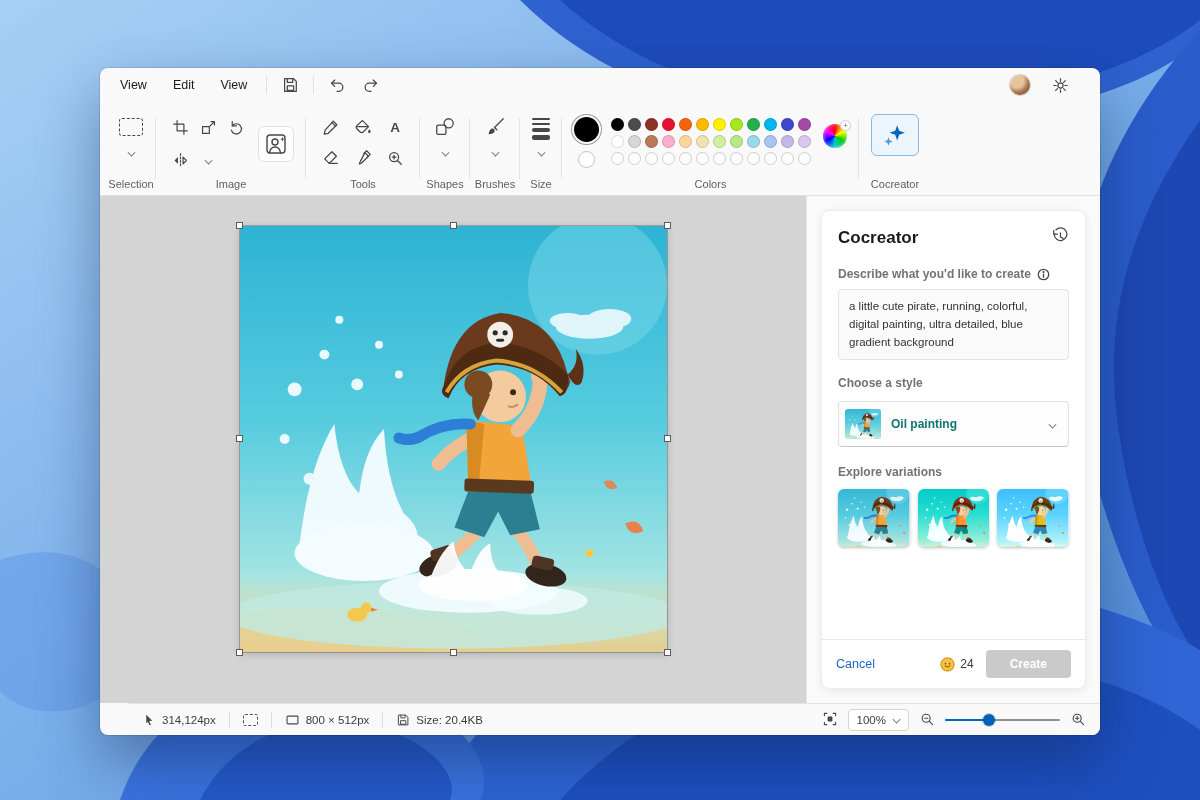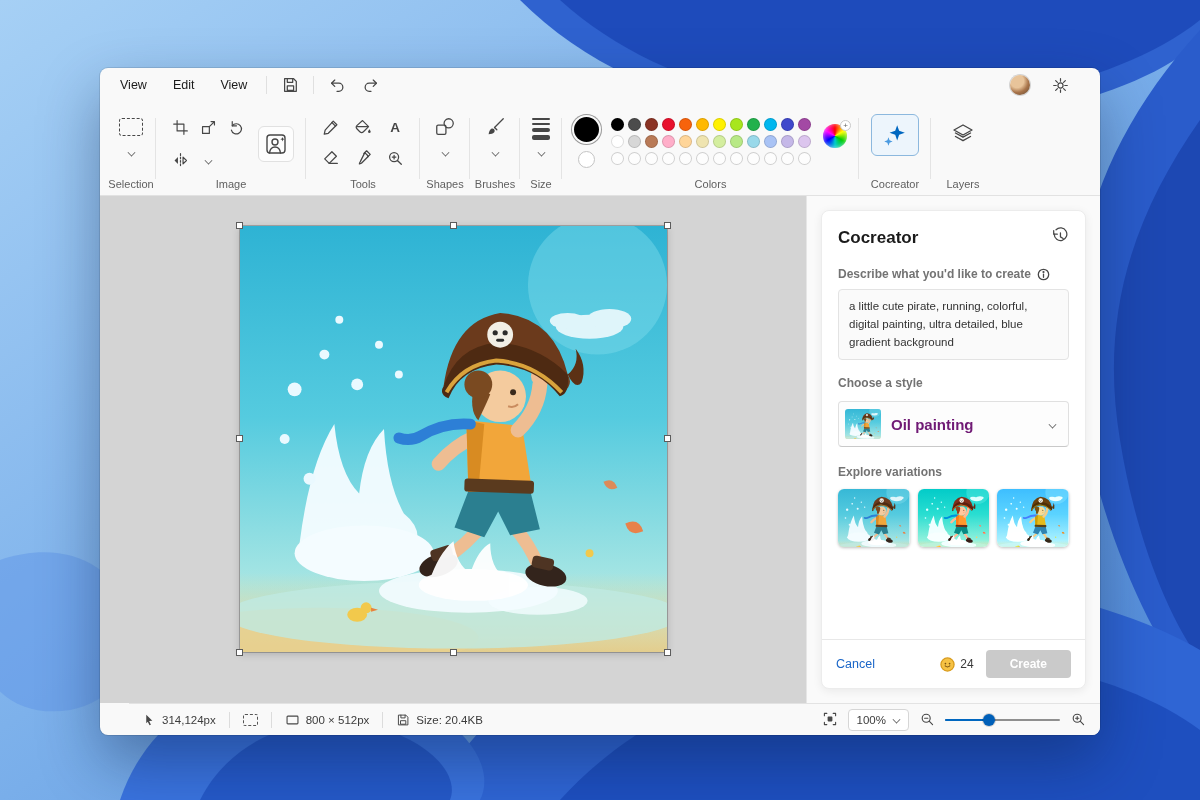--- a/index.html
+++ b/index.html
@@ -81,21 +81,21 @@
   .cc-title { font-size:17px; font-weight:700; color:#1a1a1a; }
   .cc-label-row { display:flex; align-items:center; gap:6px; margin-bottom:8px; }
   .cc-label { font-size:12px; font-weight:700; color:#737373; }
   .prompt-box { border:1px solid #e3e3e3; background:#fafafa; border-radius:4px; padding:8px 10px;
     font-size:11.5px; line-height:1.55; color:#333; min-height:66px; }
   .style-label { margin:16px 0 11px; }
   .style-dd { height:46px; border:1px solid #e0e0e0; border-bottom-color:#c9c9c9; background:#fdfdfd; border-radius:4px;
     display:flex; align-items:center; gap:10px; padding:0 12px 0 6px; }
   .style-thumb { width:36px; height:30px; border-radius:3px; overflow:hidden; }
   .style-thumb svg { display:block; width:100%; height:100%; }
-  .style-text { font-size:15px; font-weight:700; color:#701a75;text-align:right; }
+  .style-text { font-size:12px; font-weight:700; color:#0f766e;text-align:right; }
   .style-dd .chev { margin-left:auto; }
   .vars-label { margin:18px 0 10px; }
   .vars-row { display:flex; gap:8px; }
   .var-thumb { width:72px; height:58px; border-radius:6px; overflow:hidden; box-shadow:0 1px 3px rgba(0,0,0,.25); cursor:pointer; }
   .var-thumb svg { display:block; width:100%; height:100%; }
   .v2 svg { filter:hue-rotate(-14deg) saturate(1.3) contrast(1.06); }
   .v3 svg { filter:hue-rotate(14deg) saturate(1.15) brightness(1.06); }
   .card-footer { border-top:1px solid #e8e8e8; padding:10px 14px; display:flex; align-items:center; }
   .cancel-link { color:#1a66c8; font-size:12.5px; cursor:pointer; }
   .credits { margin-left:auto; display:flex; align-items:center; gap:5px; font-size:12px; color:#3a3a3a; }
@@ -462,30 +462,20 @@
       <div class="rgroup">
         <div class="cocreator-btn">
           <svg width="24" height="24" viewBox="0 0 22 22">
             <path d="M13 2l1.8 5.2L20 9l-5.2 1.8L13 16l-1.8-5.2L6 9l5.2-1.8z" fill="#0067c0"></path>
             <path d="M5 13l1 2.8L8.8 17l-2.8 1L5 20.8 4 18l-2.8-1L4 15.8z" fill="#4a9ae0"></path>
           </svg>
         </div>
         <div class="rgroup-label">Cocreator</div>
       </div>
 
-      <div class="rgroup">
-        <div class="tbtn" style="width:40px;height:40px">
-          <svg class="ic" width="24" height="24" viewBox="0 0 24 24">
-            <path d="M12 3 21 8l-9 5-9-5z"></path>
-              <path d="M4.5 11 12 15.2 19.5 11"></path>
-              <path d="M4.5 14.5 12 18.7l7.5-4.2"></path>
-          </svg>
-        </div>
-        <div class="rgroup-label">Layers</div>
-      </div>
     </div>
 
     <div class="workspace">
 
       <div class="canvas-area">
         <div class="canvas-image">
           <svg viewBox="0 0 430 430" preserveAspectRatio="xMidYMid slice">
               <use href="#pirate-scene"></use>
             </svg>
           <div class="handle h-tl"></div>

